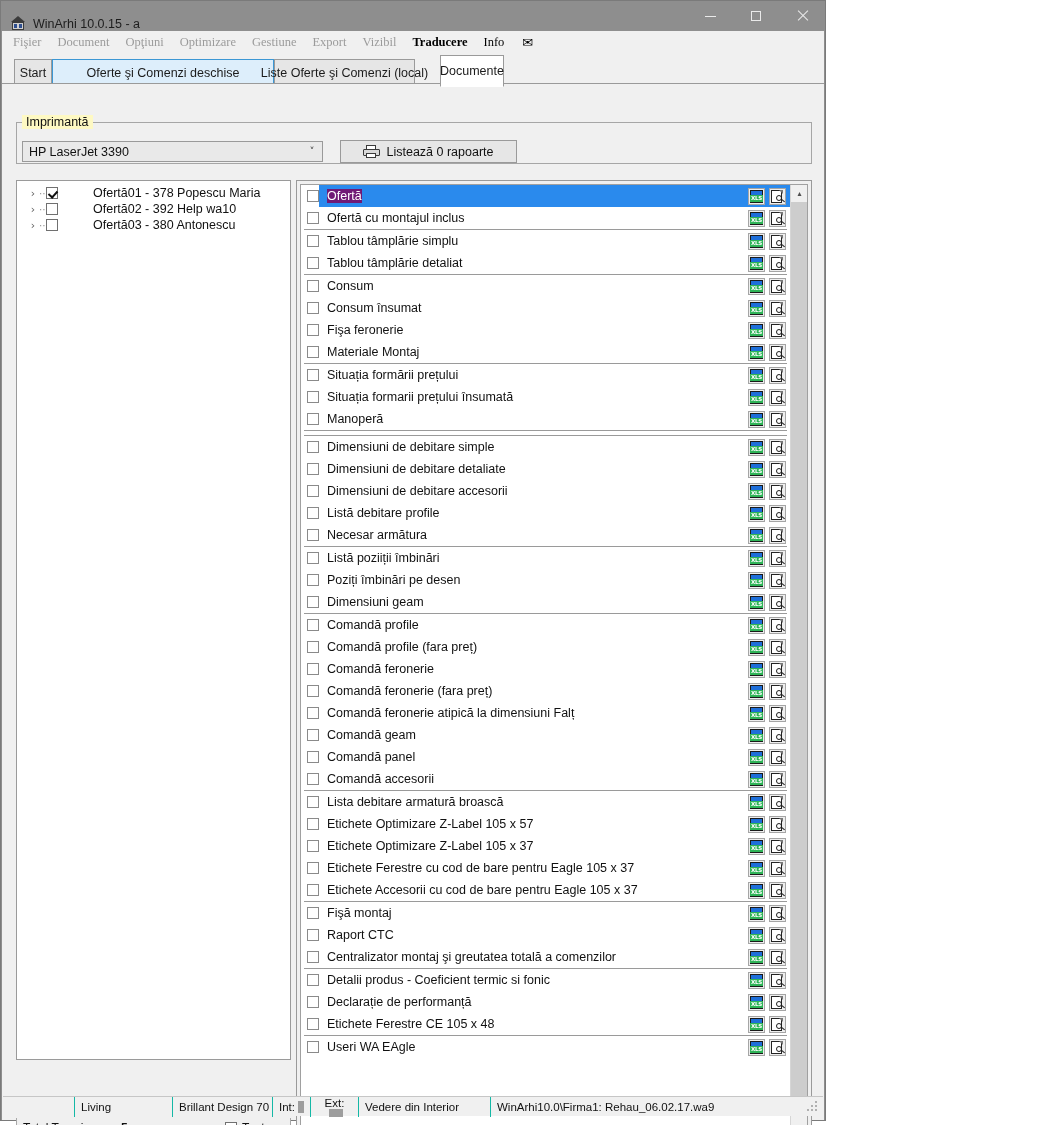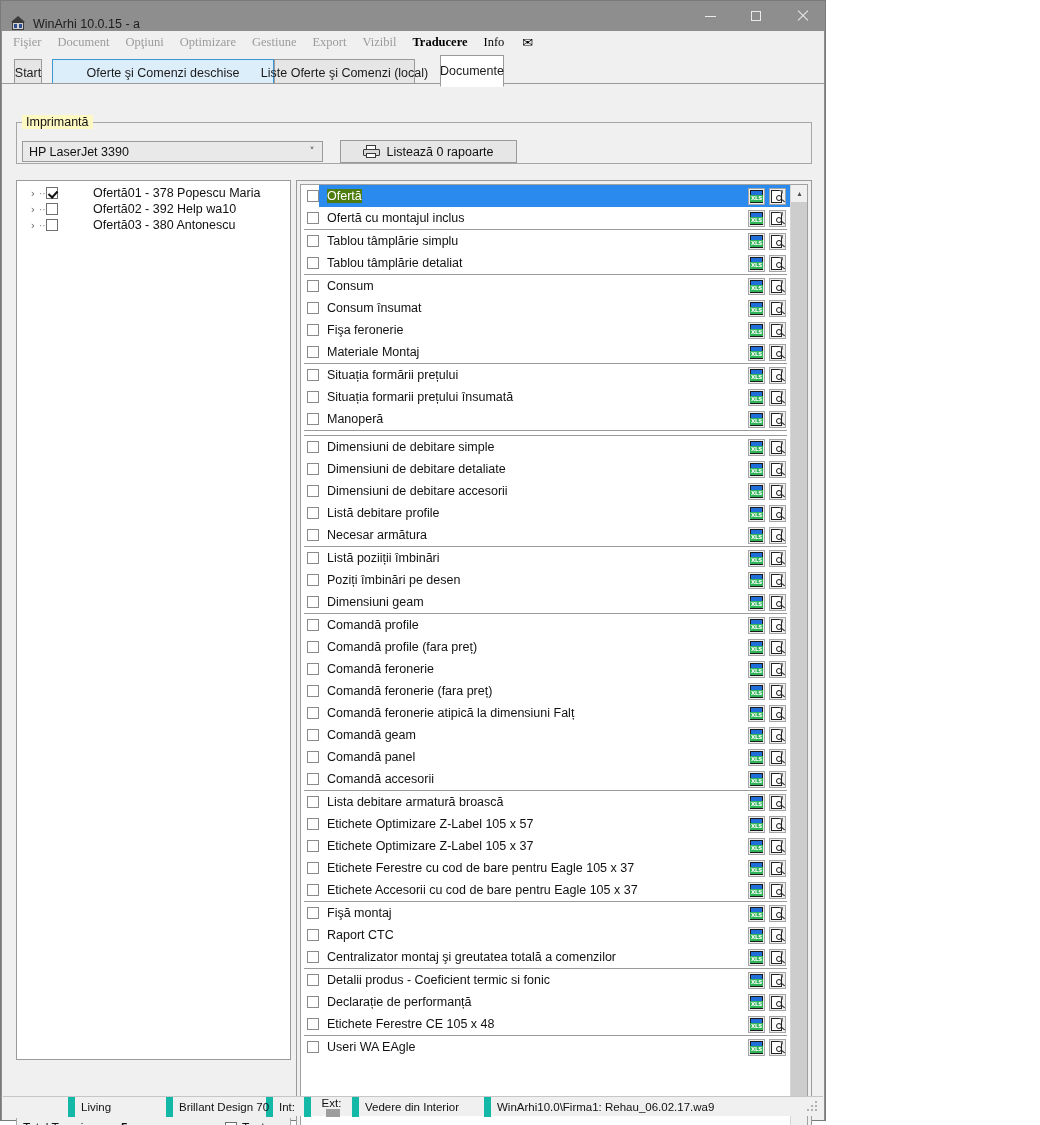--- a/index.html
+++ b/index.html
@@ -212,21 +212,21 @@
   }
   #doc-list {
     position: absolute; left: 0; top: 0; width: 489px; height: 100%;
   }
   .doc-row {
     position: relative; height: 22px;
     display: flex; align-items: center;
     font-size: 12.5px; color: #111;
   }
   .doc-row.selected .doc-label {
-    background: #4d7c0f; color: #ffffff;
+    background: #701a75; color: #ffffff;
   }
   .doc-row.selected { background: transparent; }
   .doc-row.selected::before {
     content: ""; position: absolute; left: 18px; top: 0; right: 0; height: 22px;
     background: #2a8aed;
   }
   .doc-cb {
     width: 12px; height: 12px; border: 1px solid #8a8a8a; background: #ffffff;
     margin-left: 6px; margin-right: 8px; flex: none; position: relative; z-index: 3;
   }
@@ -303,21 +303,21 @@
   
   #status-bar {
     position: absolute; left: 1px; bottom: 4px;
     width: 820px; height: 20px;
     background: #f0f0f0; border-top: 1px solid #c6c6c6;
     display: flex; align-items: center;
     font-size: 11.5px; color: #111;
   }
   .sb-cell {
     height: 20px; display: flex; align-items: center;
-    padding: 0 6px; border-right: 7px solid #14b8a6;
+    padding: 0 6px; border-right: 1px solid #14b8a6;
     white-space: nowrap;
   }
   .sb-cell.noborder { border-right: none; }
   .sb-swatch {
     width: 14px; height: 12px; background: #9d9d9d; display: inline-block;
     margin-left: 3px;
   }
   #sb-grip {
     position: absolute; right: 4px; bottom: 3px; width: 12px; height: 12px;
   }
@@ -360,21 +360,21 @@
         <div class="menu-item">Optimizare</div>
         <div class="menu-item">Gestiune</div>
         <div class="menu-item">Export</div>
         <div class="menu-item">Vizibil</div>
         <div class="menu-item active">Traducere</div>
         <div class="menu-item enabled">Info</div>
         <div class="menu-mail">✉</div>
       </div>
 
     <div id="tab-strip">
-        <div class="tab" style="left: 0px; width: 28px; align-items: center;">
+        <div class="tab" style="left: 0px; width: 38px; align-items: center;">
           <span>Start</span>
         </div>
         <div class="tab sel-blue" style="left: 38px; width: 222px;">
           <span>Oferte şi Comenzi deschise</span>
         </div>
         <div class="tab" style="left: 260px; width: 141px;">
           <span>Liste Oferte şi Comenzi   (local)</span>
         </div>
         <div class="tab active" style="left: 426px; width: 64px;">
           <span>Documente</span>

